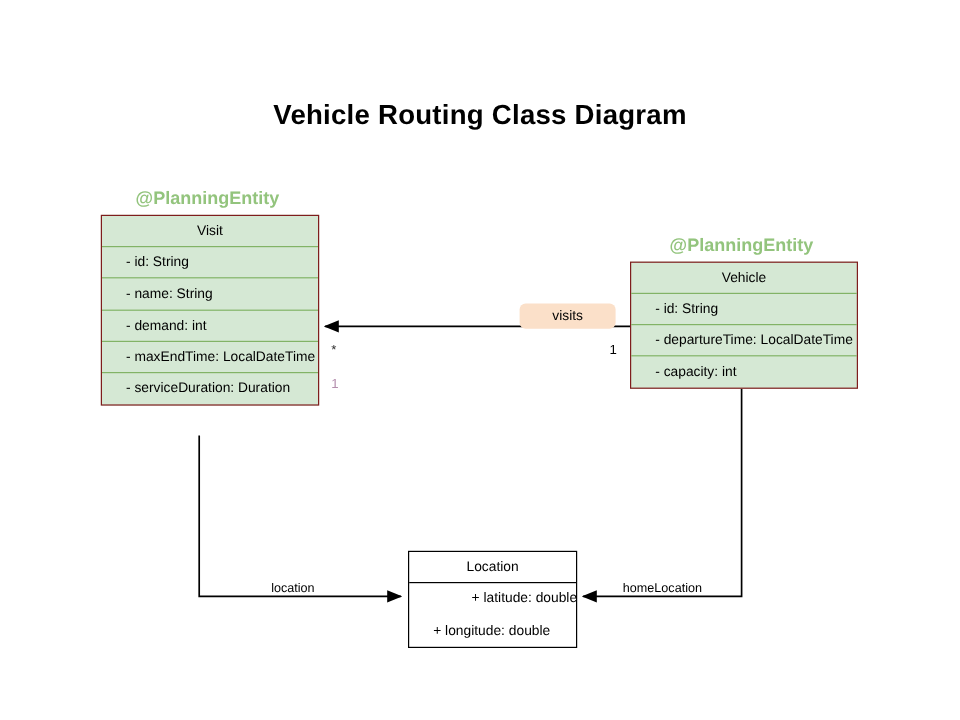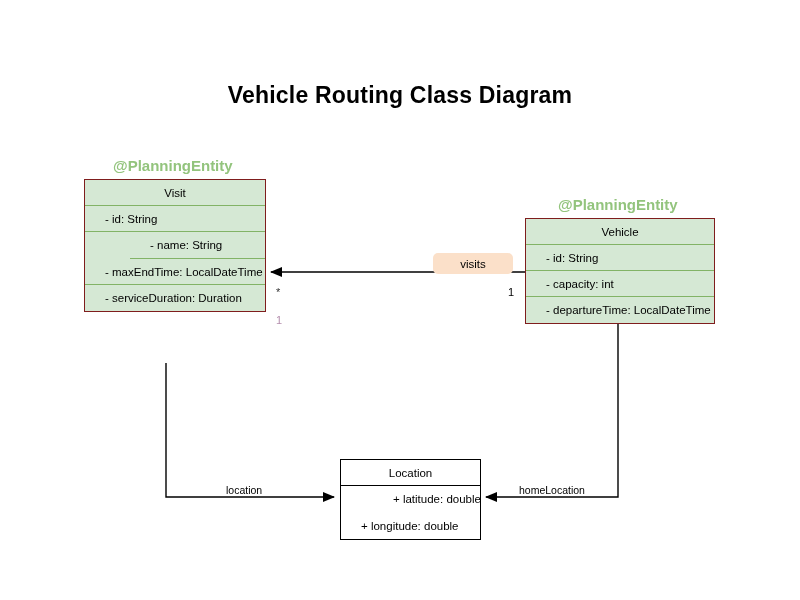--- a/index.html
+++ b/index.html
@@ -151,32 +151,33 @@
     <g>
       <path d="M 618 323 L 618 497 L 486 497" fill="none" stroke="#000000" stroke-width="1.4" marker-end="url(#arrow-open)"></path>
     </g>
   </svg>
 
   <div class="stereotype green" style="left:113px; top:157px;">@PlanningEntity</div>
 
   <div class="uml-class entity" style="left:84px; top:179px; width:182px;">
     <div class="row title" style="height:26px;">Visit</div>
     <div class="row attr" style="height:26px;">- id: String</div>
-    <div class="row attr" style="height:27px;margin-left:45px;">- name: String</div>
+    <div class="row attr" style="height:27px;">- name: String</div>
+    <div class="row attr" style="height:26px;">- demand: int</div>
     <div class="row attr" style="height:26px;">- maxEndTime: LocalDateTime</div>
     <div class="row attr" style="height:26px;">- serviceDuration: Duration</div>
   </div>
 
   <div class="stereotype green" style="left:558px; top:196px;">@PlanningEntity</div>
 
   <div class="uml-class entity" style="left:525px; top:218px; width:190px;">
     <div class="row title" style="height:26px;">Vehicle</div>
     <div class="row attr" style="height:26px;">- id: String</div>
+    <div class="row attr" style="height:26px;">- departureTime: LocalDateTime</div>
     <div class="row attr" style="height:26px;">- capacity: int</div>
-    <div class="row attr" style="height:26px;">- departureTime: LocalDateTime</div>
   </div>
 
   <div class="uml-class plain" style="left:340px; top:459px; width:141px;">
     <div class="row title" style="height:26px;">Location</div>
     <div class="row attr" style="height:26px;margin-left:32px;">+ latitude: double</div>
     <div class="row attr" style="height:27px;">+ longitude: double</div>
   </div>
 
 
   <div class="assoc-badge" style="left:433px; top:253px; width:80px; height:21px;">visits</div>

